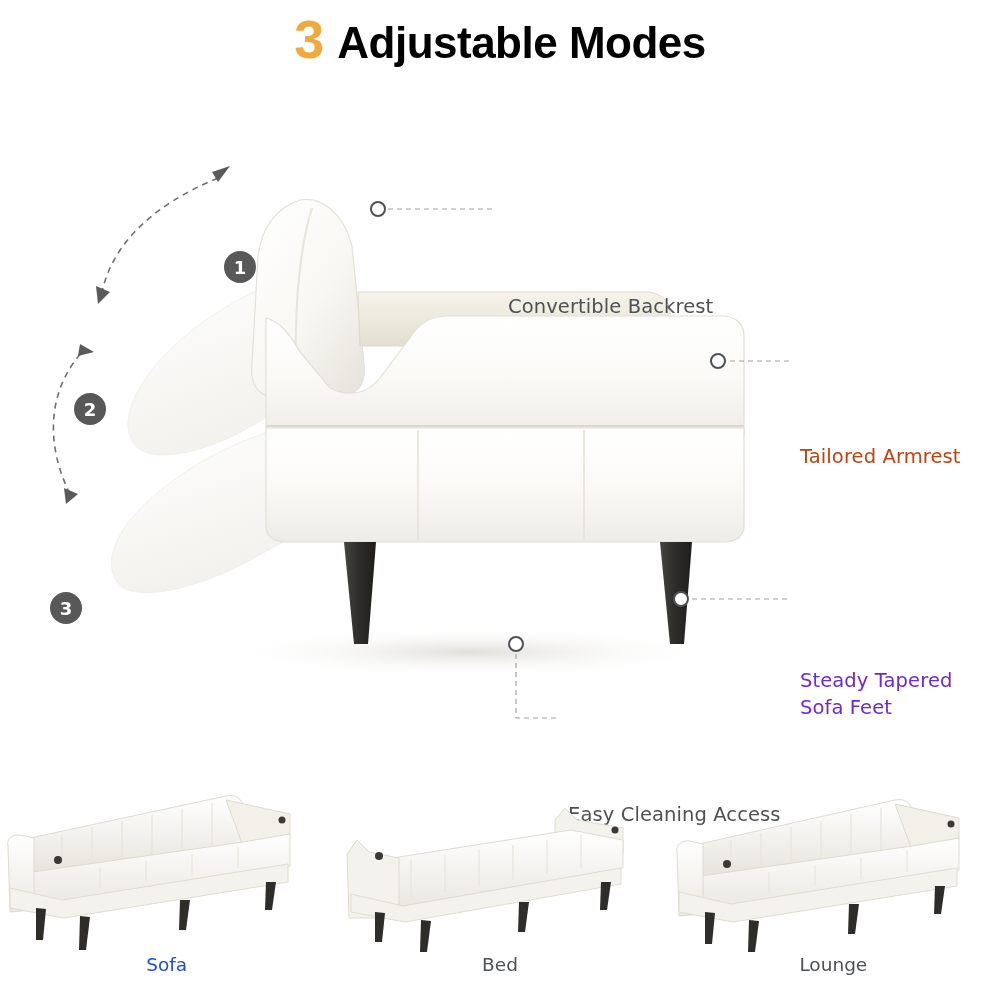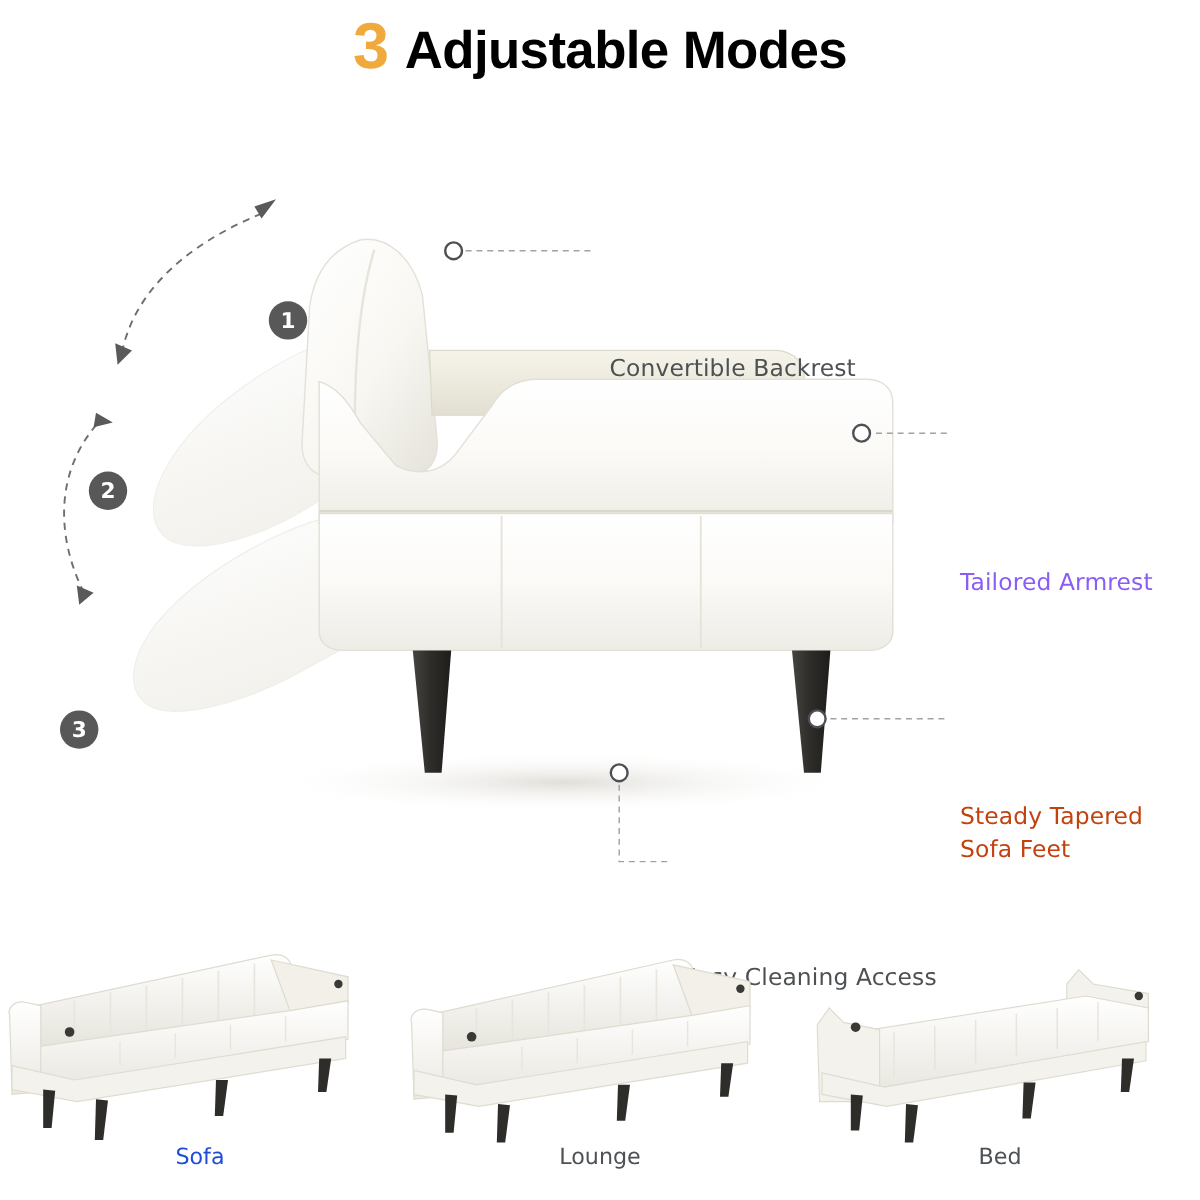--- a/index.html
+++ b/index.html
@@ -189,22 +189,22 @@
     <span>1</span>
   </div>
   <div class="mode-badge" id="badge-2" style="background: rgb(88, 88, 88); color: rgb(255, 255, 255);">
     <span>2</span>
   </div>
   <div class="mode-badge" id="badge-3" style="background: rgb(88, 88, 88); color: rgb(255, 255, 255);">
     <span>3</span>
   </div>
 
   <div class="callout-label" id="label-backrest" style="color: rgb(78, 81, 84);">Convertible Backrest</div>
-  <div class="callout-label" id="label-armrest" style="color: #8b5cf6; margin-top: 29px;">Tailored Armrest</div>
-  <div class="callout-label" id="label-feet" style="color: #c2410c;">Steady Tapered
+  <div class="callout-label" id="label-armrest" style="color: #c2410c;">Tailored Armrest</div>
+  <div class="callout-label" id="label-feet" style="color: #6d28d9;">Steady Tapered
 Sofa Feet</div>
   <div class="callout-label" id="label-cleaning" style="color: rgb(78, 81, 84);">Easy Cleaning Access</div>
 </div>
 
 <div id="thumb-row">
 
   <div class="thumb-cell">
     <div class="thumb-art">
       <svg width="333" height="178" viewBox="0 0 333 178">
         <defs>
@@ -246,20 +246,58 @@
           <path d="M36 130 L46 131 L43 162 L36 162 Z"></path>
           <path d="M80 138 L90 139 L86 172 L79 172 Z"></path>
           <path d="M180 122 L190 122 L186 152 L179 152 Z"></path>
           <path d="M266 104 L276 104 L272 132 L265 132 Z"></path>
         </g>
         <circle cx="58" cy="82" r="4" fill="#3a3935"></circle>
         <circle cx="282" cy="42" r="3.5" fill="#3a3935"></circle>
       </svg>
     </div>
     <div class="thumb-label" style="color: #1d4ed8;">Sofa</div>
+  </div>
+
+  <div class="thumb-cell">
+    <div class="thumb-art">
+      <svg width="333" height="178" viewBox="0 0 333 178">
+        <defs>
+          <linearGradient id="tBody3" x1="0" y1="0" x2="0" y2="1">
+            <stop offset="0" stop-color="#ffffff"></stop>
+              <stop offset="1" stop-color="#eae8e1"></stop>
+          </linearGradient>
+        </defs>
+
+        <path d="M222 42 L232 30 L244 42 L290 50 L290 76 L236 86 L222 80 Z" fill="#f4f2ec" stroke="#dedbd0" stroke-width="1"></path>
+
+        <path d="M34 84 L238 52 L290 62 L290 90 L70 128 L34 122 Z" fill="url(#tBody3)" stroke="#dedbd0" stroke-width="1"></path>
+        <g stroke="#e8e6dc" stroke-width="1.3" fill="none">
+          <path d="M78 120 L78 82"></path>
+            <path d="M112 114 L112 77"></path>
+            <path d="M146 108 L146 72"></path>
+          <path d="M180 102 L180 67"></path>
+            <path d="M214 96 L214 62"></path>
+            <path d="M248 90 L248 57"></path>
+        </g>
+
+        <path d="M14 76 L24 62 L36 74 L66 80 L66 140 L16 140 Z" fill="#f4f2ec" stroke="#dedbd0" stroke-width="1"></path>
+
+        <path d="M18 116 L70 128 L288 90 L288 106 L72 144 L18 134 Z" fill="#f4f2ec" stroke="#dfdcd1" stroke-width="1"></path>
+        <g fill="#2e2d2a">
+          <path d="M42 134 L52 135 L49 164 L42 164 Z"></path>
+          <path d="M88 142 L98 143 L94 174 L87 174 Z"></path>
+          <path d="M186 124 L196 124 L192 154 L185 154 Z"></path>
+          <path d="M268 104 L278 104 L274 132 L267 132 Z"></path>
+        </g>
+        <circle cx="46" cy="78" r="4" fill="#3a3935"></circle>
+        <circle cx="282" cy="52" r="3.5" fill="#3a3935"></circle>
+      </svg>
+    </div>
+    <div class="thumb-label" style="color: rgb(78, 81, 84);">Bed</div>
   </div>
 
   <div class="thumb-cell">
     <div class="thumb-art">
       <svg width="333" height="178" viewBox="0 0 333 178">
         <defs>
           <linearGradient id="tBody2" x1="0" y1="0" x2="0" y2="1">
             <stop offset="0" stop-color="#ffffff"></stop>
               <stop offset="1" stop-color="#ebe9e2"></stop>
           </linearGradient>
@@ -292,51 +330,13 @@
           <path d="M82 142 L92 143 L88 174 L81 174 Z"></path>
           <path d="M182 126 L192 126 L188 156 L181 156 Z"></path>
           <path d="M268 108 L278 108 L274 136 L267 136 Z"></path>
         </g>
         <circle cx="60" cy="86" r="4" fill="#3a3935"></circle>
         <circle cx="284" cy="46" r="3.5" fill="#3a3935"></circle>
       </svg>
     </div>
     <div class="thumb-label" style="color: rgb(78, 81, 84);">Lounge</div>
   </div>
-
-  <div class="thumb-cell">
-    <div class="thumb-art">
-      <svg width="333" height="178" viewBox="0 0 333 178">
-        <defs>
-          <linearGradient id="tBody3" x1="0" y1="0" x2="0" y2="1">
-            <stop offset="0" stop-color="#ffffff"></stop>
-              <stop offset="1" stop-color="#eae8e1"></stop>
-          </linearGradient>
-        </defs>
-
-        <path d="M222 42 L232 30 L244 42 L290 50 L290 76 L236 86 L222 80 Z" fill="#f4f2ec" stroke="#dedbd0" stroke-width="1"></path>
-
-        <path d="M34 84 L238 52 L290 62 L290 90 L70 128 L34 122 Z" fill="url(#tBody3)" stroke="#dedbd0" stroke-width="1"></path>
-        <g stroke="#e8e6dc" stroke-width="1.3" fill="none">
-          <path d="M78 120 L78 82"></path>
-            <path d="M112 114 L112 77"></path>
-            <path d="M146 108 L146 72"></path>
-          <path d="M180 102 L180 67"></path>
-            <path d="M214 96 L214 62"></path>
-            <path d="M248 90 L248 57"></path>
-        </g>
-
-        <path d="M14 76 L24 62 L36 74 L66 80 L66 140 L16 140 Z" fill="#f4f2ec" stroke="#dedbd0" stroke-width="1"></path>
-
-        <path d="M18 116 L70 128 L288 90 L288 106 L72 144 L18 134 Z" fill="#f4f2ec" stroke="#dfdcd1" stroke-width="1"></path>
-        <g fill="#2e2d2a">
-          <path d="M42 134 L52 135 L49 164 L42 164 Z"></path>
-          <path d="M88 142 L98 143 L94 174 L87 174 Z"></path>
-          <path d="M186 124 L196 124 L192 154 L185 154 Z"></path>
-          <path d="M268 104 L278 104 L274 132 L267 132 Z"></path>
-        </g>
-        <circle cx="46" cy="78" r="4" fill="#3a3935"></circle>
-        <circle cx="282" cy="52" r="3.5" fill="#3a3935"></circle>
-      </svg>
-    </div>
-    <div class="thumb-label" style="color: rgb(78, 81, 84);">Bed</div>
-  </div>
 </div>
 
 </body></html>

